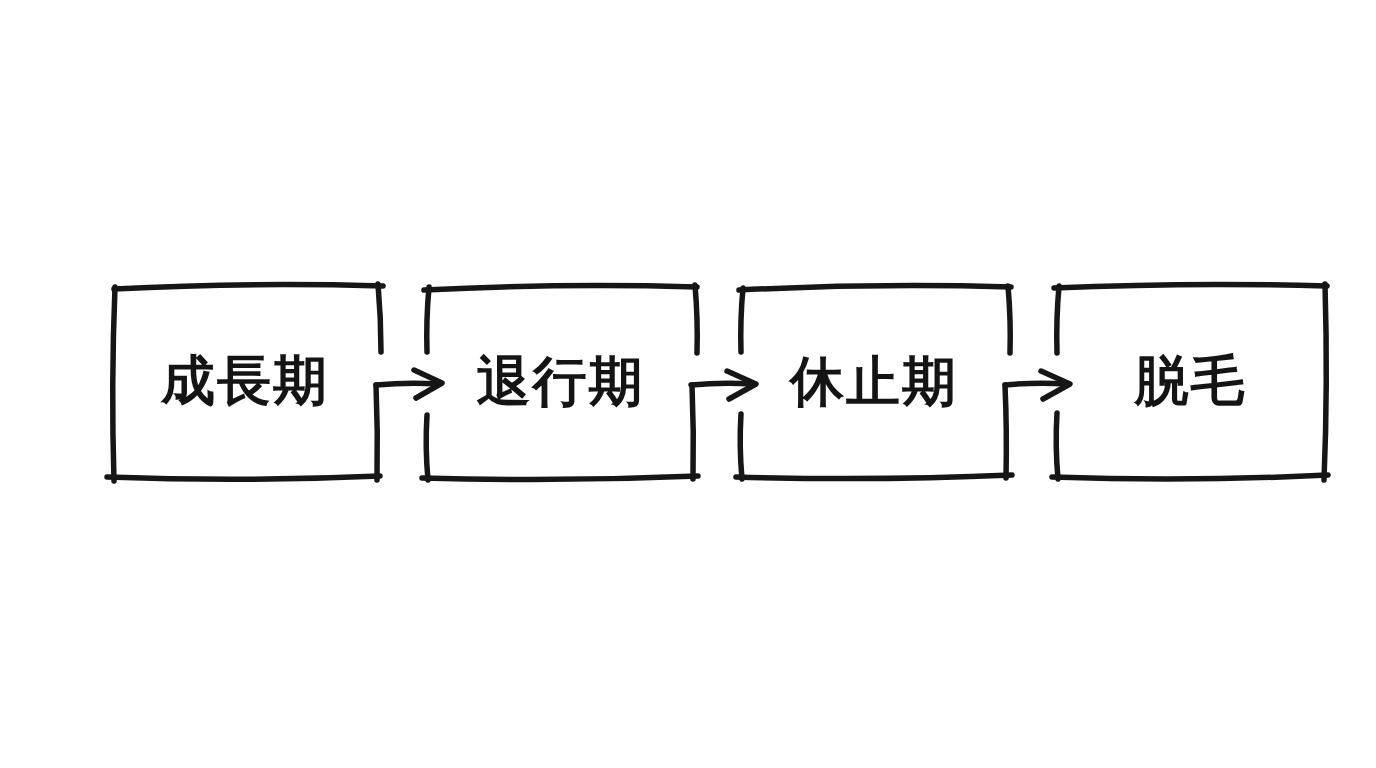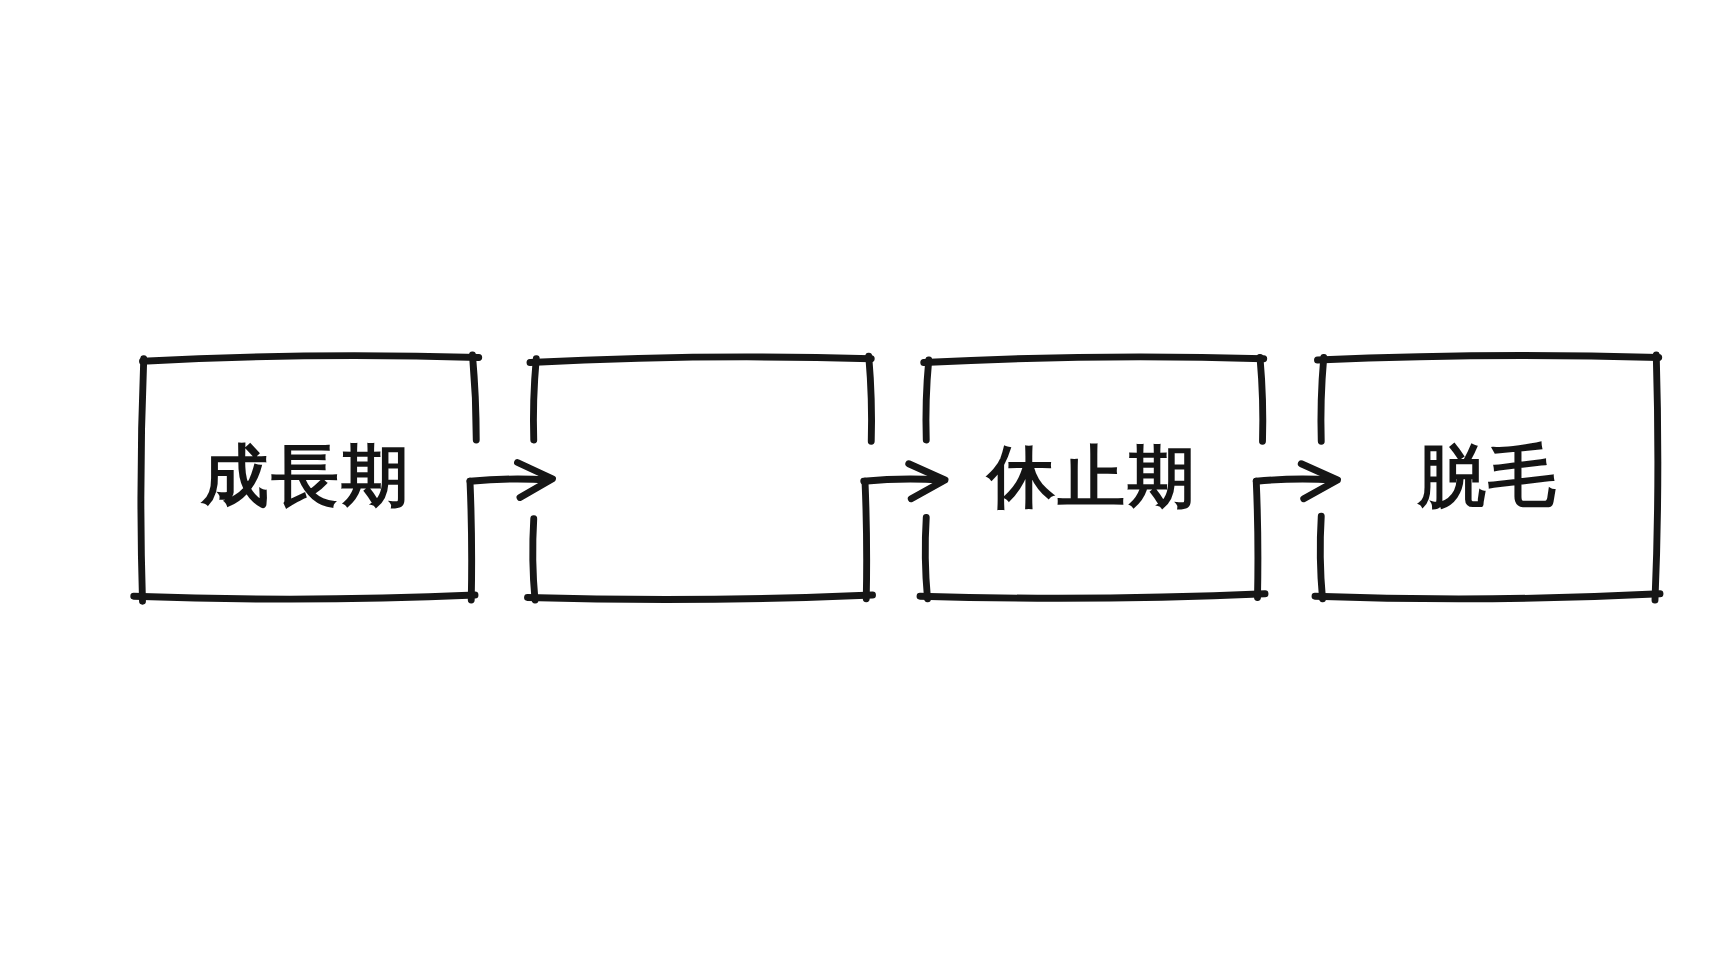--- a/index.html
+++ b/index.html
@@ -99,16 +99,17 @@
       <path d="M 1024 288 Q 1160 282 1297 286"></path>
       <path d="M 1029 286 Q 1026 320 1027 353"></path>
       <path d="M 1027 413 Q 1025 446 1028 479"></path>
       <path d="M 1022 477 Q 1160 482 1298 475"></path>
       <path d="M 1295 284 Q 1298 385 1294 480"></path>
     </g>
 
   </svg>
 
   <div class="node-label label-1">成長期</div>
+  <div class="node-label label-2">退行期</div>
   <div class="node-label label-4">脱毛</div>
   <div class="node-label label-3">休止期</div>
 
 </div>
 
 </body></html>

